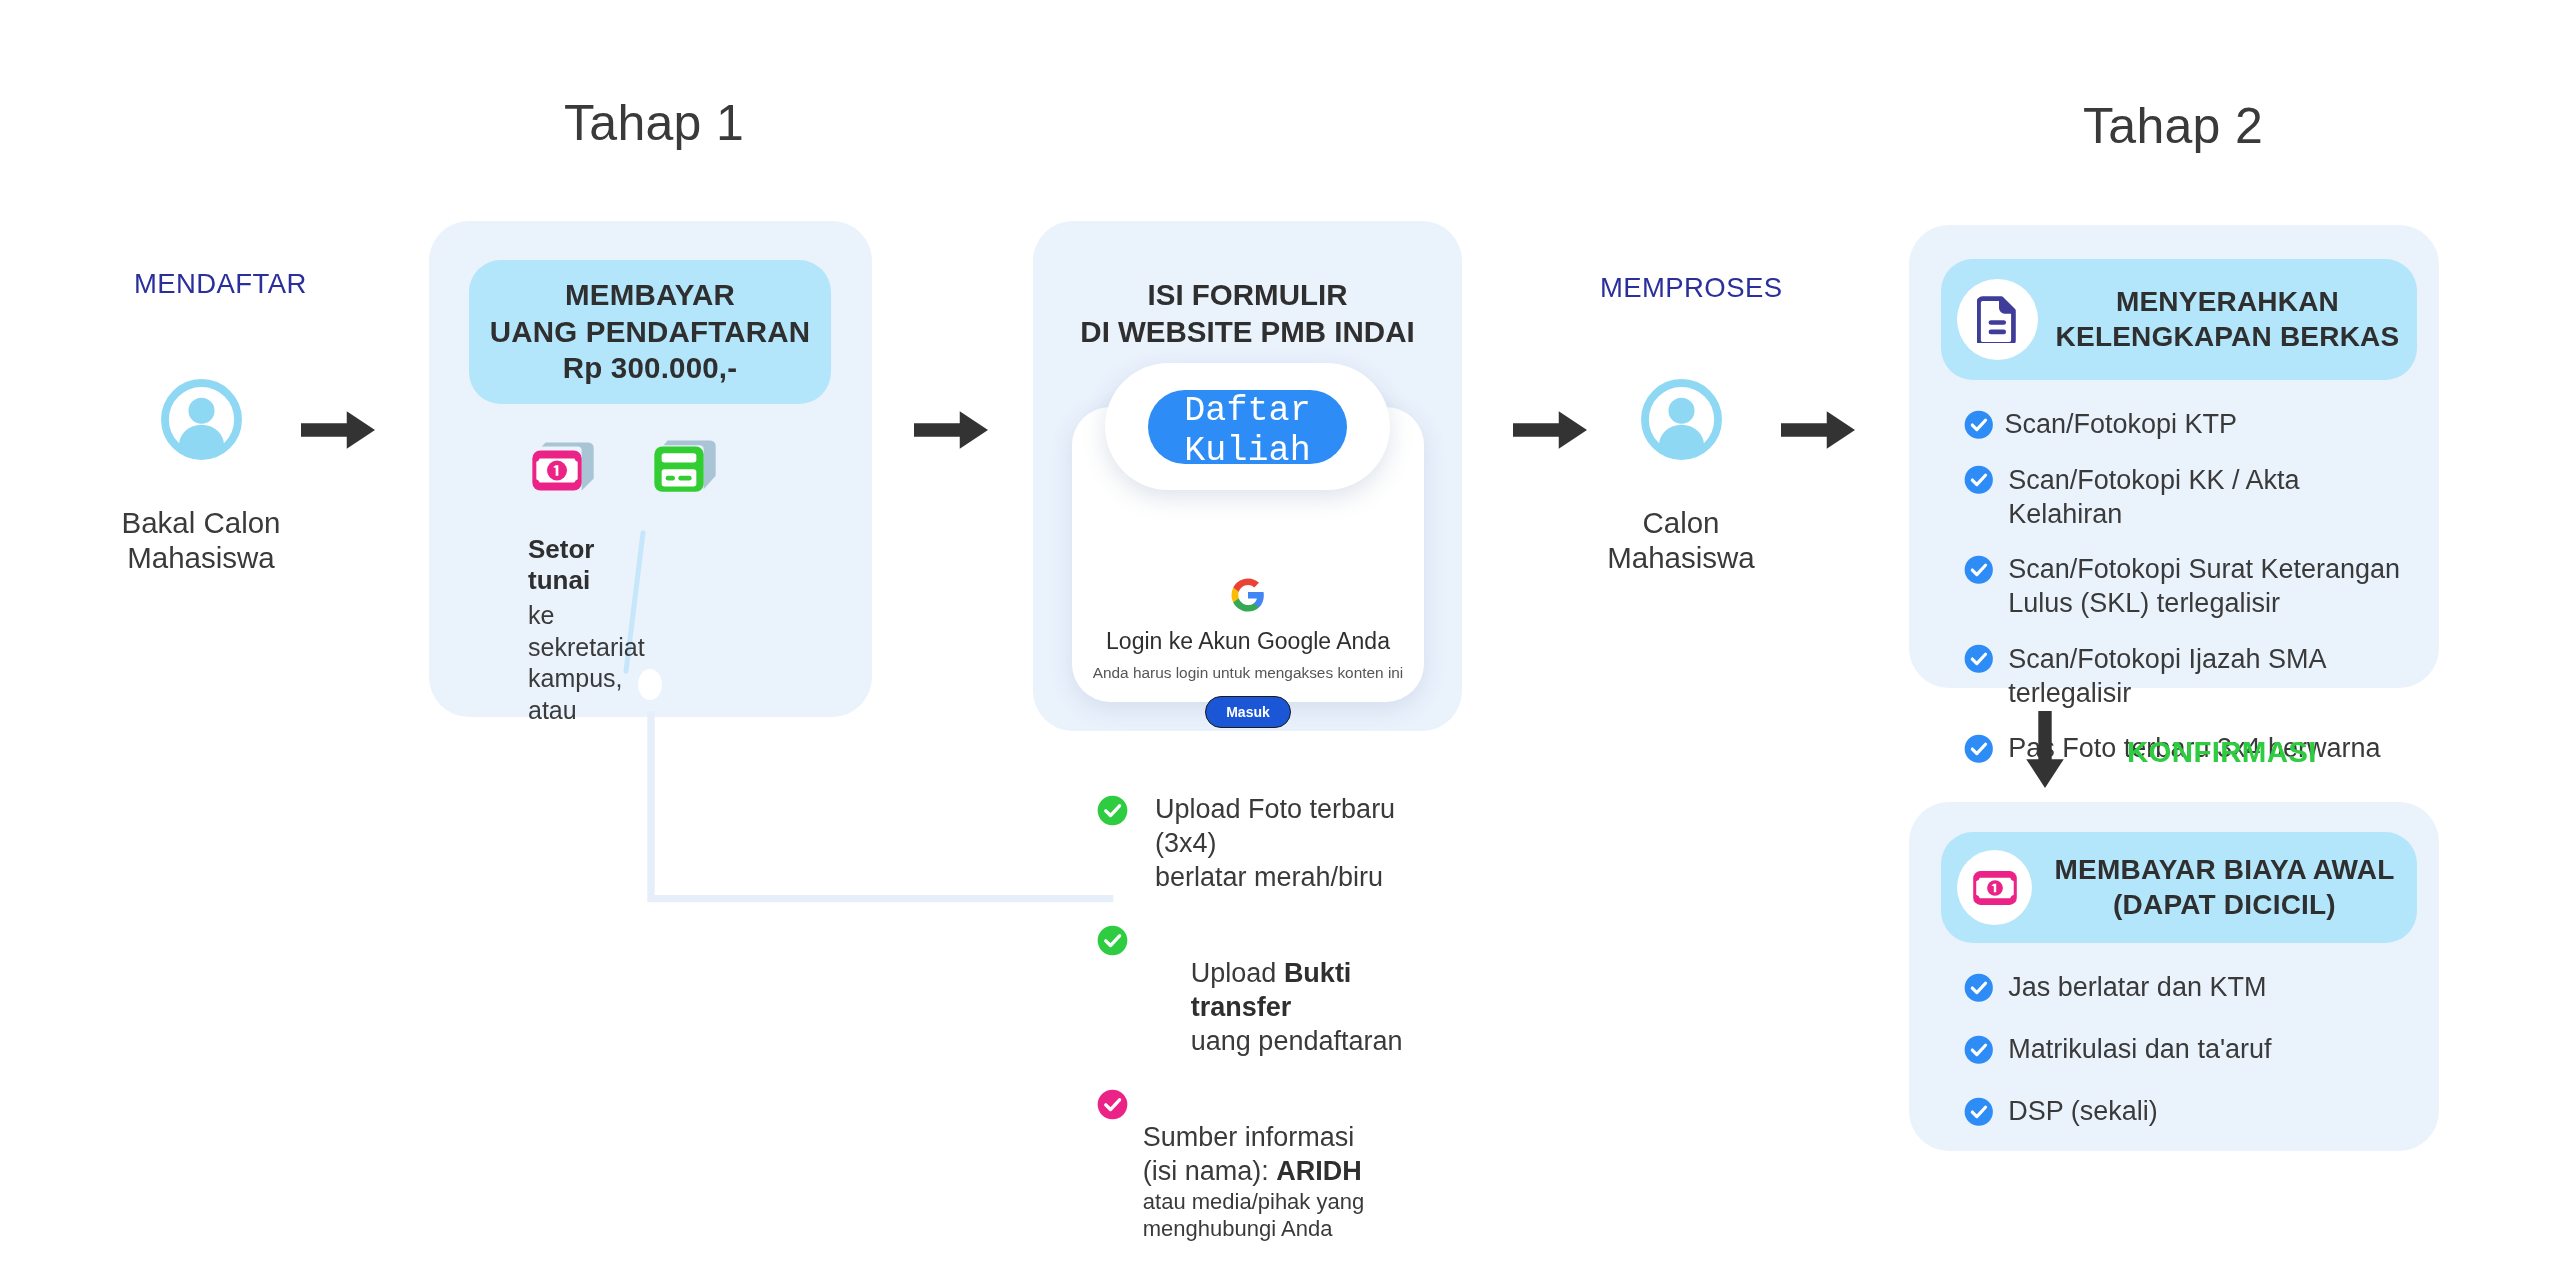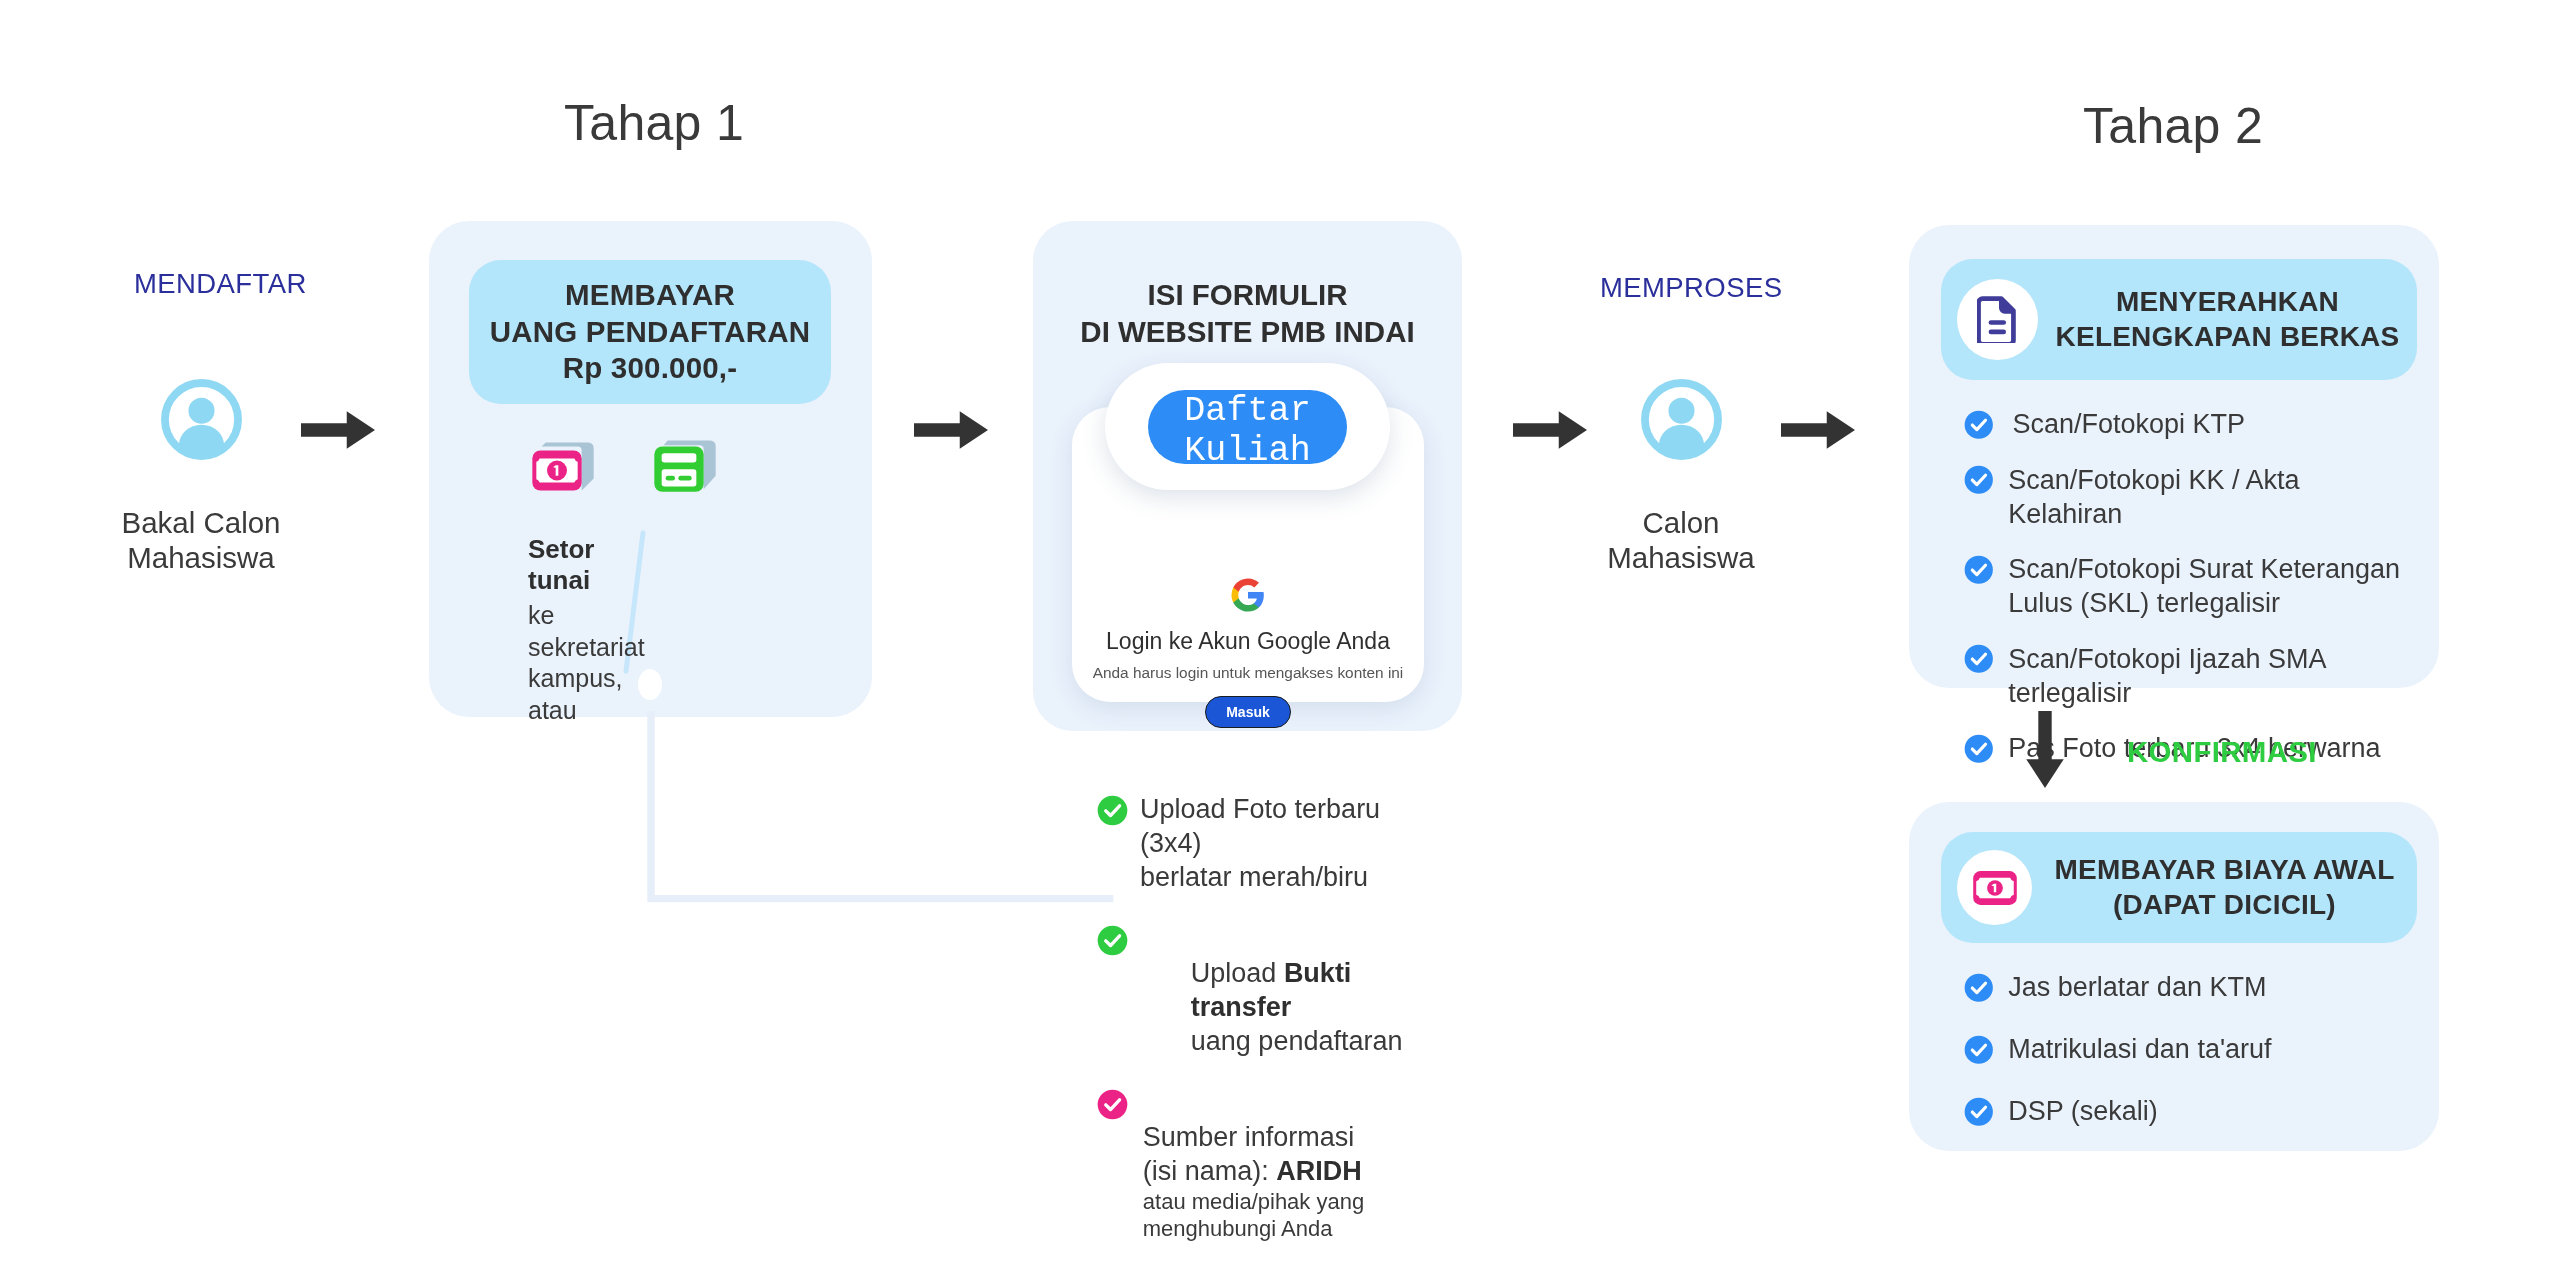--- a/index.html
+++ b/index.html
@@ -218,21 +218,21 @@
     <path class="connector" d="M10 0 V280 H700" stroke="#e6eefa" stroke-width="11" fill="none"></path>
   </svg>
 
   <div class="abs checklist" style="left:1097px;top:792px;width:349px;">
 
     <div class="check-row" style="margin-bottom:28px;">
       <svg class="check-ico" width="31" height="31" viewBox="0 0 46 46">
         <circle cx="23" cy="23" r="22" fill="#2ecc40"></circle>
         <path d="M13 23.5 L20 30.5 L33.5 16" stroke="#ffffff" stroke-width="5" fill="none" stroke-linecap="round" stroke-linejoin="round"></path>
       </svg>
-      <div class="check-txt" style="margin-left:12px;">Upload Foto terbaru (3x4)
+      <div class="check-txt" style="margin-left:27px;">Upload Foto terbaru (3x4)
 berlatar merah/biru</div>
     </div>
 
     <div class="check-row" style="margin-bottom:28px;gap:48px;">
       <svg class="check-ico" width="31" height="31" viewBox="0 0 46 46">
         <circle cx="23" cy="23" r="22" fill="#2ecc40"></circle>
         <path d="M13 23.5 L20 30.5 L33.5 16" stroke="#ffffff" stroke-width="5" fill="none" stroke-linecap="round" stroke-linejoin="round"></path>
       </svg>
       <div class="check-txt" style="margin-left:14.8px;">
         <span>Upload  </span><b>Bukti transfer</b><span style="white-space:pre-line;">
@@ -294,21 +294,21 @@
         <div>KELENGKAPAN BERKAS</div>
       </div>
     </div>
 
     <div class="abs checklist dark-list" style="left:55px;top:182px;width:443px;">
       <div class="check-row" style="margin-bottom:21.5px;">
         <svg class="check-ico" width="29.5" height="29.5" viewBox="0 0 46 46">
           <circle cx="23" cy="23" r="22" fill="#2d8cf5"></circle>
           <path d="M13 23.5 L20 30.5 L33.5 16" stroke="#ffffff" stroke-width="5" fill="none" stroke-linecap="round" stroke-linejoin="round"></path>
         </svg>
-        <div class="check-txt" style="margin-left:19px;">Scan/Fotokopi KTP</div>
+        <div class="check-txt" style="margin-left:11px;">Scan/Fotokopi KTP</div>
       </div>
       <div class="check-row" style="margin-bottom:21.5px;">
         <svg class="check-ico" width="29.5" height="29.5" viewBox="0 0 46 46">
           <circle cx="23" cy="23" r="22" fill="#2d8cf5"></circle>
           <path d="M13 23.5 L20 30.5 L33.5 16" stroke="#ffffff" stroke-width="5" fill="none" stroke-linecap="round" stroke-linejoin="round"></path>
         </svg>
         <div class="check-txt" style="margin-left:14.8px;">Scan/Fotokopi  KK / Akta Kelahiran</div>
       </div>
       <div class="check-row" style="margin-bottom:21.5px;">
         <svg class="check-ico" width="29.5" height="29.5" viewBox="0 0 46 46">

